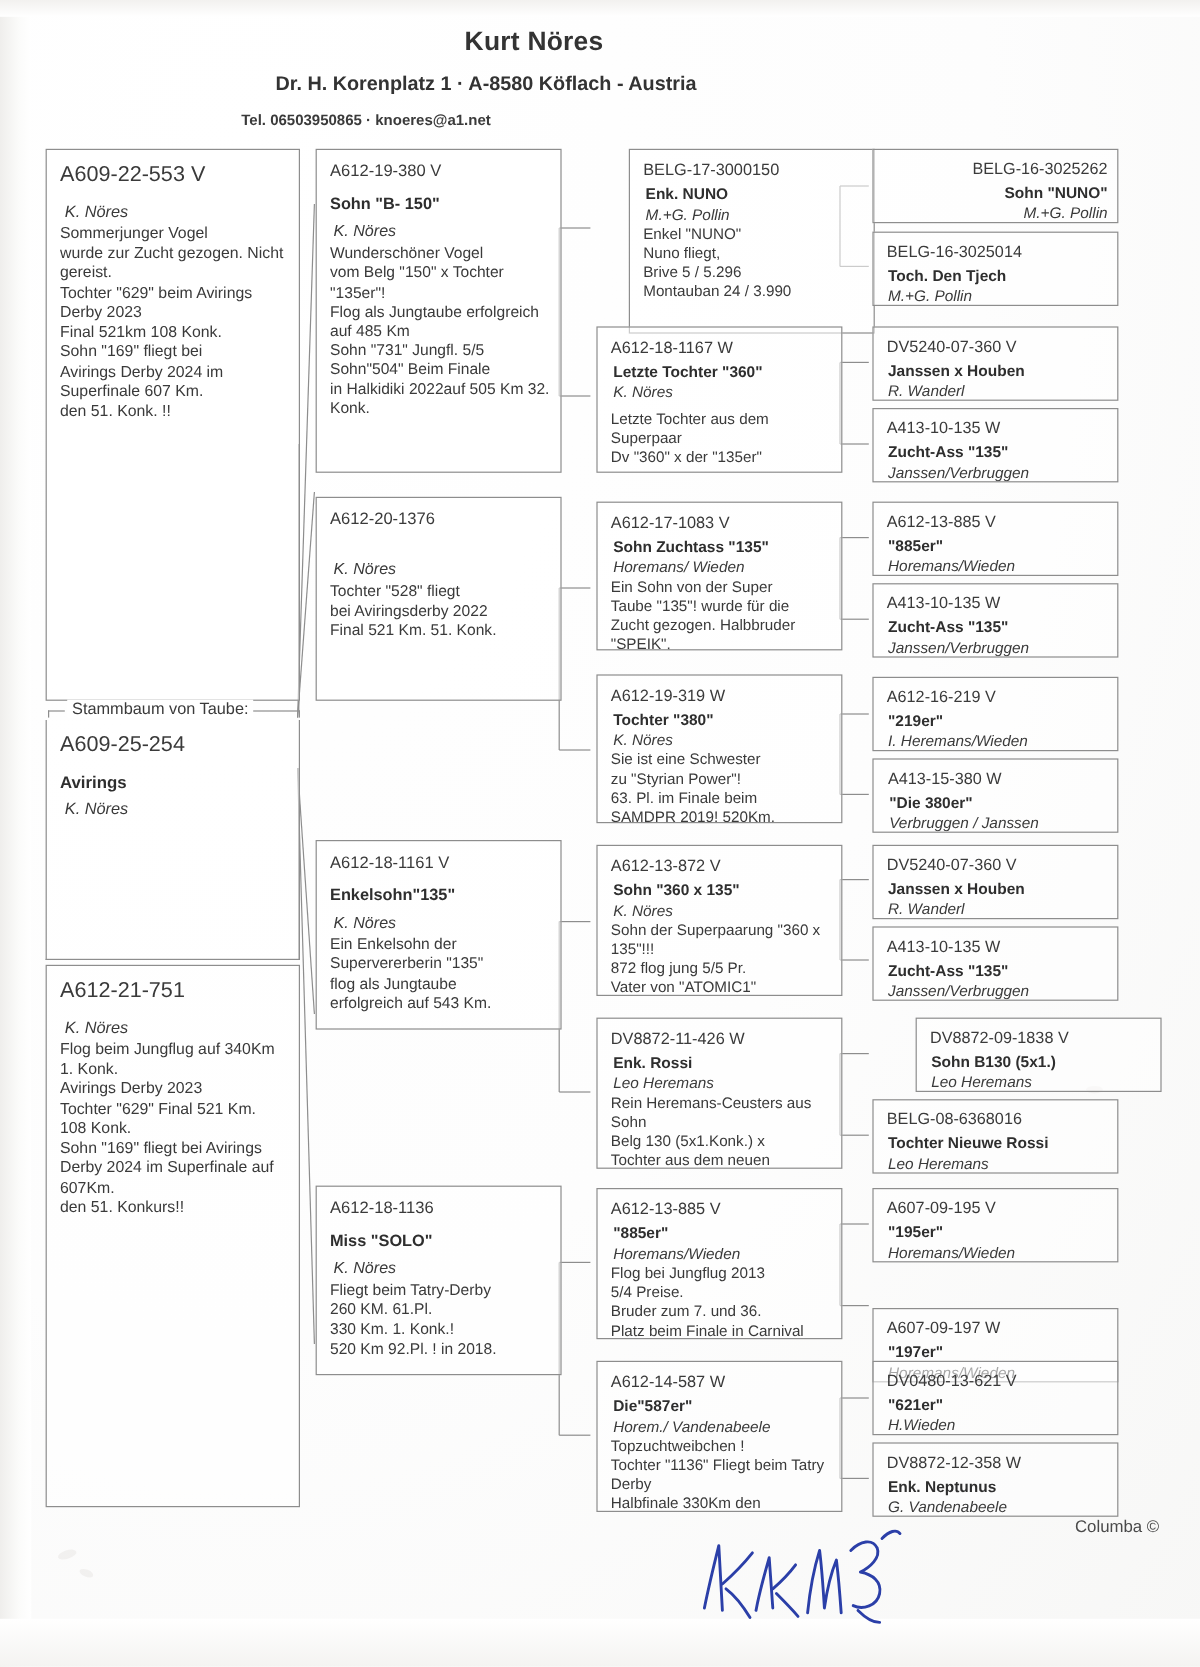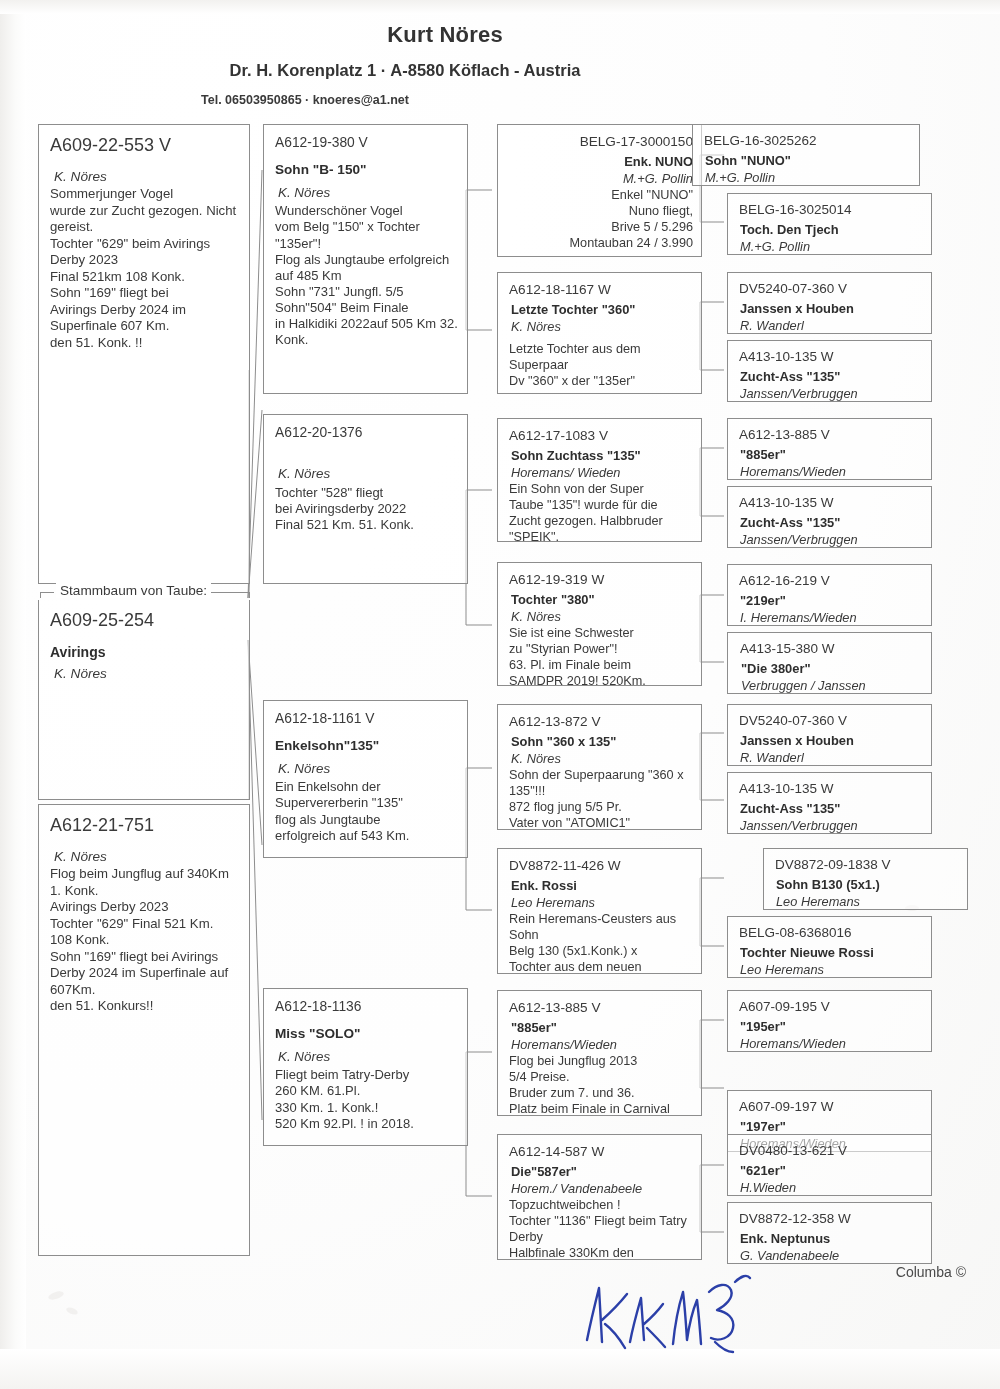--- a/index.html
+++ b/index.html
@@ -352,21 +352,21 @@
   <div class="box gen2" style="left:263px; top:988px; width:205px; height:158px;">
     <div class="ring">A612-18-1136</div>
     <div class="nick">Miss "SOLO"</div>
     <div class="breeder">K. Nöres</div>
     <div class="notes">Fliegt beim Tatry-Derby
 260 KM.     61.Pl.
 330 Km.      1. Konk.!
 520 Km       92.Pl. !  in 2018.</div>
   </div>
 
-  <div class="box gen3" style="left:497px; top:124px; width:205px; height:133px;text-align:right;">
+  <div class="box gen3" style="left:524px; top:124px; width:205px; height:154px;">
     <div class="ring">BELG-17-3000150</div>
     <div class="nick">Enk. NUNO</div>
     <div class="breeder">M.+G. Pollin</div>
     <div class="notes">Enkel "NUNO"
 Nuno fliegt,
 Brive                5 / 5.296
 Montauban  24 / 3.990</div>
   </div>
 
   <div class="box gen3" style="left:497px; top:272px; width:205px; height:122px;">
@@ -431,21 +431,21 @@
   <div class="box gen3" style="left:497px; top:1134px; width:205px; height:126px;">
     <div class="ring">A612-14-587 W</div>
     <div class="nick">Die"587er"</div>
     <div class="breeder">Horem./ Vandenabeele</div>
     <div class="notes">Topzuchtweibchen !
 Tochter "1136" Fliegt beim Tatry
 Derby
 Halbfinale 330Km den</div>
   </div>
 
-  <div class="box gen4" style="left:692px; top:124px; width:228px; height:62px;">
+  <div class="box gen4" style="left:727px; top:124px; width:205px; height:62px;text-align:right;">
     <div class="ring">BELG-16-3025262</div>
     <div class="nick">Sohn "NUNO"</div>
     <div class="breeder">M.+G. Pollin</div>
   </div>
   <div class="box gen4" style="left:727px; top:193px; width:205px; height:62px;">
     <div class="ring">BELG-16-3025014</div>
     <div class="nick">Toch. Den Tjech</div>
     <div class="breeder">M.+G. Pollin</div>
   </div>
 

